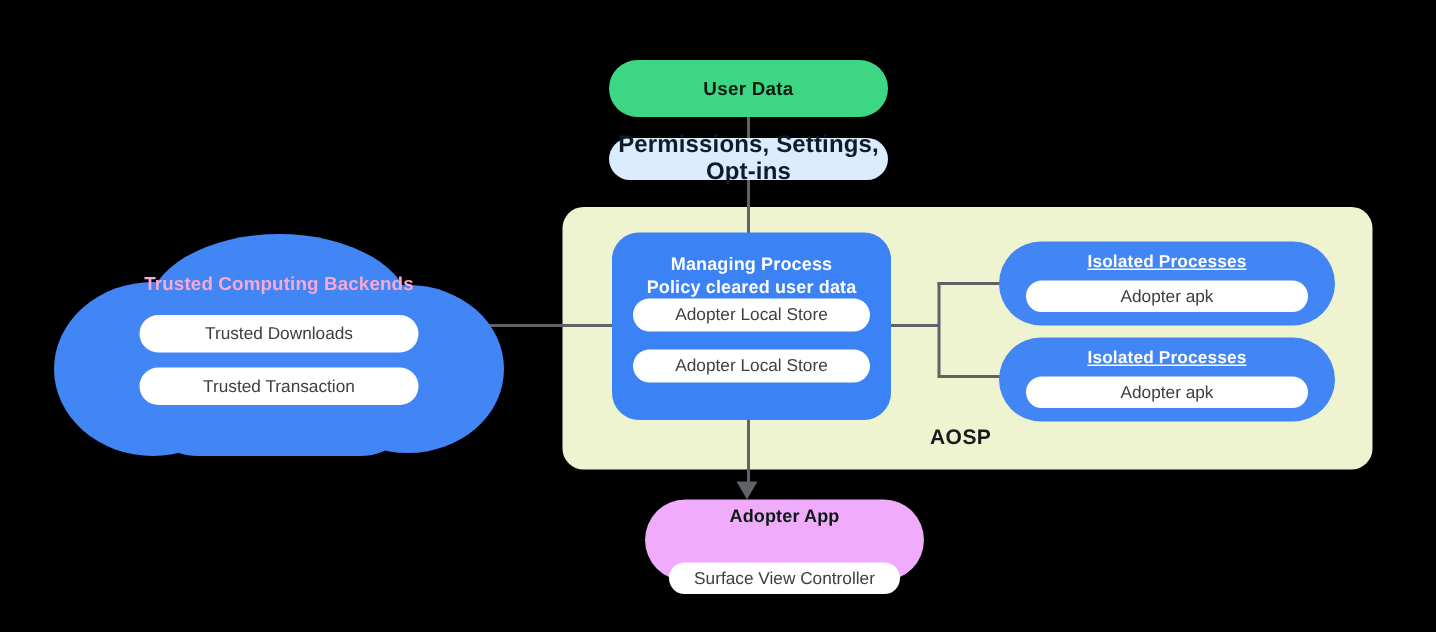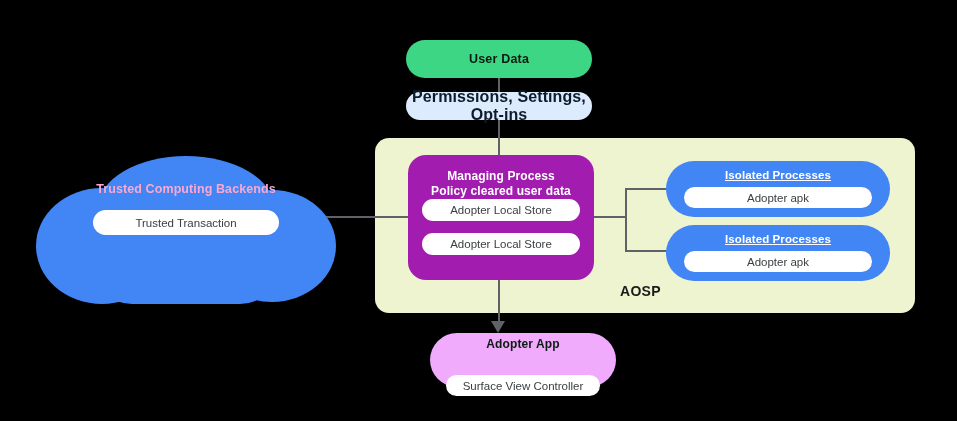--- a/index.html
+++ b/index.html
@@ -65,21 +65,21 @@
     color: #0d1b2a;
     font-size: 16px;
     font-weight: bold;
     letter-spacing: .1px;
   }
 
   
   .managing {
     left: 408px; top: 155px;
     width: 186px; height: 125px;
-    background: #a21caf;
+    background: #3b82f6;
     border-radius: 18px;
     padding-top: 14px;
   }
   .managing-title {
     color: #ffffff;
     font-size: 12px;
     font-weight: bold;
     text-align: center;
     line-height: 15px;
     letter-spacing: .1px;
@@ -235,20 +235,21 @@
     <svg class="cloud-svg" width="300" height="160" viewBox="0 0 300 160">
       <g fill="#4285F4">
         <ellipse cx="150" cy="58" rx="88" ry="52"></ellipse>
         <ellipse cx="66" cy="96" rx="66" ry="58"></ellipse>
         <ellipse cx="236" cy="96" rx="64" ry="56"></ellipse>
         <rect x="56" y="62" width="188" height="92" rx="40"></rect>
       </g>
     </svg>
     <div class="cloud-title">Trusted Computing Backends</div>
     <div class="cloud-items">
+      <div class="inner-white">Trusted Downloads</div>
       <div class="inner-white">Trusted Transaction</div>
     </div>
   </div>
 
   <div class="abs adopter-app">
     <div class="adopter-title">Adopter App</div>
     <div class="inner-white">Surface View Controller</div>
   </div>
 
 </div>

